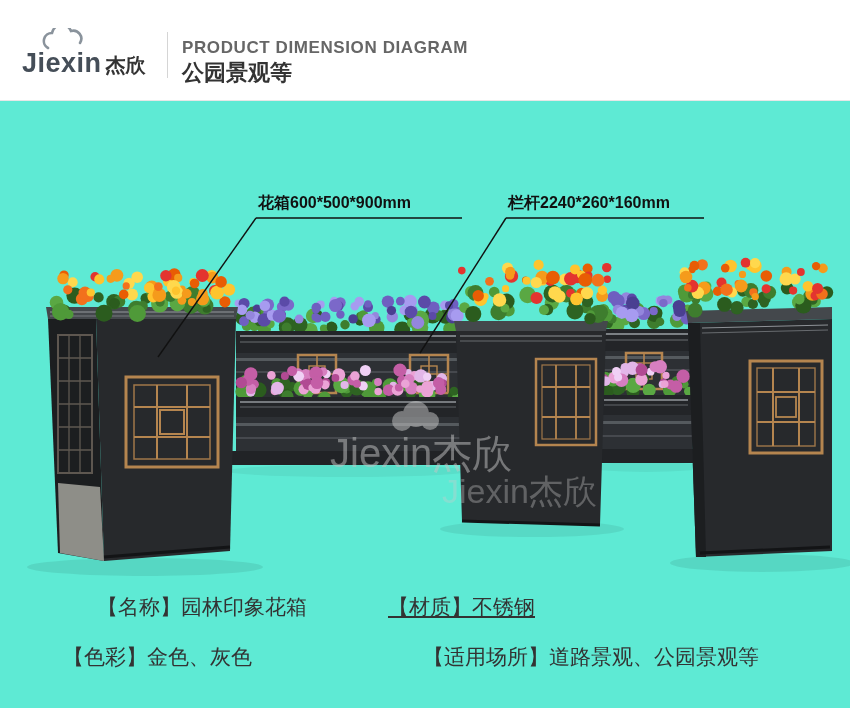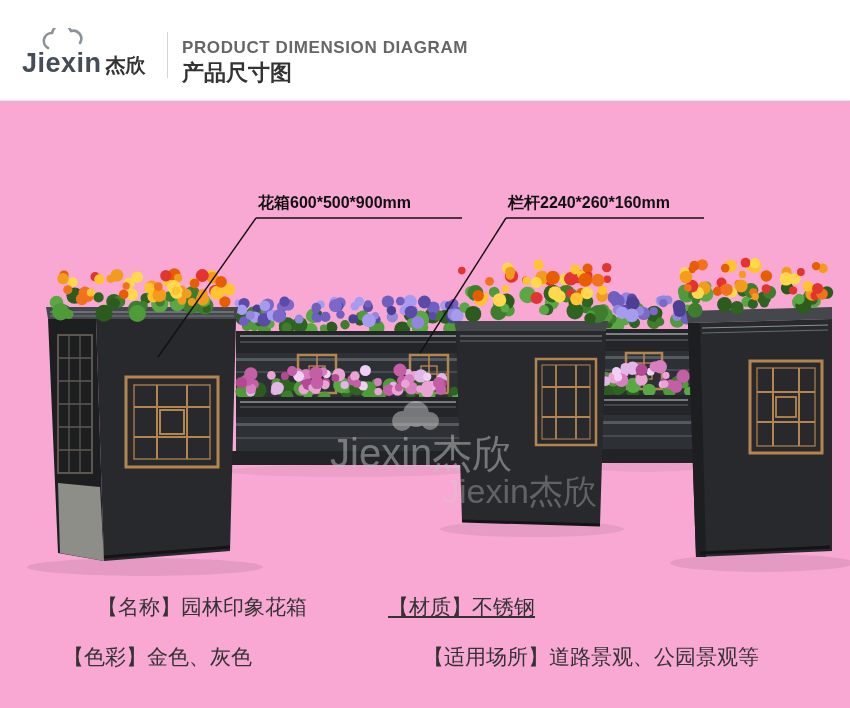--- a/index.html
+++ b/index.html
@@ -1,16 +1,16 @@
 <!DOCTYPE html>
 <html><head>
 <meta charset="utf-8">
 <style>
   html,body{margin:0;padding:0;background:#fff;}
-  .page{position:relative;width:850px;height:708px;background:#f9a8d4;overflow:hidden;
+  .page{position:relative;width:850px;height:708px;background:#5eead4;overflow:hidden;
         font-family:"Liberation Sans","DejaVu Sans",sans-serif;}
   
   .header{position:absolute;left:0;top:0;width:850px;height:100px;background:#fff;}
   .header-rule{position:absolute;left:0;top:100px;width:850px;height:1px;background:#e7e7e7;}
   .logo{position:absolute;left:20px;top:26px;width:145px;height:56px;}
   .logo-cloud{position:absolute;left:22px;top:2px;}
   .logo-row{position:absolute;left:2px;top:22px;white-space:nowrap;}
   .logo-en{font-size:27px;font-weight:800;color:#454e58;letter-spacing:0.5px;}
   .logo-cn{font-size:20px;font-weight:700;color:#333;margin-left:4px;}
   .header-divider{position:absolute;left:167px;top:32px;width:1px;height:46px;background:#d5d5d5;}
@@ -32,21 +32,21 @@
     <div class="logo">
       <svg class="logo-cloud" width="46" height="22" viewBox="0 0 46 22">
         <path d="M6,20 A8,8 0 0 1 10,5 A10,10 0 0 1 29,3 A8,8 0 0 1 38,15" fill="none" stroke="#8a939c" stroke-width="2.6" stroke-linecap="round"></path>
       </svg>
       <div class="logo-row">
         <span class="logo-en">Jiexin</span><span class="logo-cn">杰欣</span>
       </div>
     </div>
     <div class="header-divider"></div>
     <div class="title-en">PRODUCT DIMENSION DIAGRAM</div>
-    <div class="title-zh">产品尺寸图</div>
+    <div class="title-zh">公园景观等</div>
     <div class="header-rule"></div>
   </div>
 
   <div class="dim-label" style="left:258px;">花箱600*500*900mm</div>
   <div class="dim-label" style="left:508px;">栏杆2240*260*160mm</div>
 
   <svg class="illustration" width="850" height="400" viewBox="0 0 850 400">
 
     <g fill="#000">
       <ellipse cx="145" cy="372" rx="118" ry="9" opacity="0.08"></ellipse>

